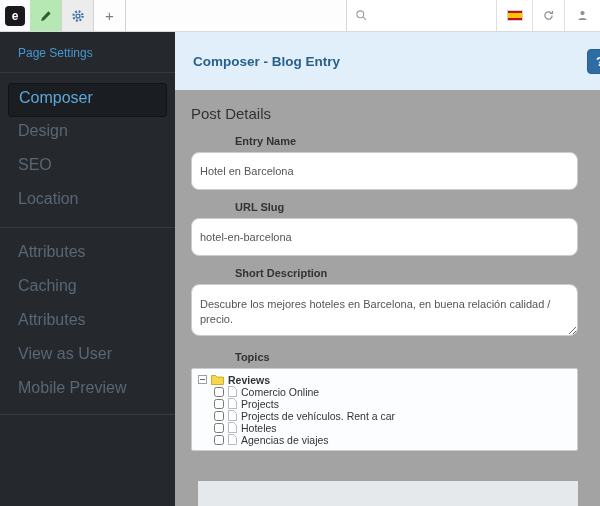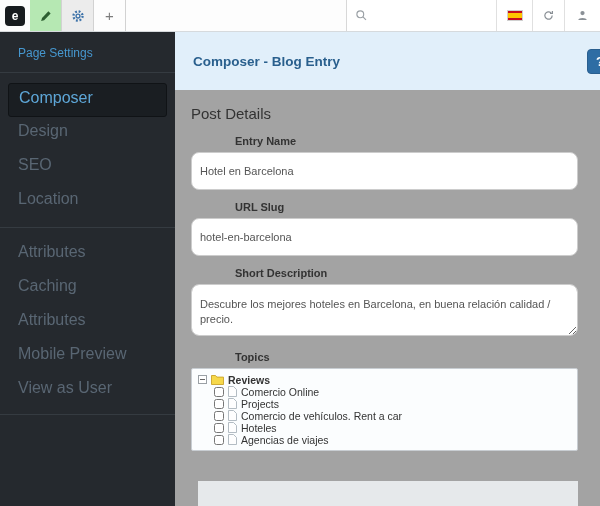--- a/index.html
+++ b/index.html
@@ -146,22 +146,22 @@
         <div class="nav-item">SEO</div>
         <div class="nav-item">Location</div>
       </div>
     <div class="sb-gap"></div>
     <div class="sb-divider"></div>
     <div>
 
     <div class="nav-item">Attributes</div>
         <div class="nav-item">Caching</div>
         <div class="nav-item">Attributes</div>
+        <div class="nav-item">View as User</div>
         <div class="nav-item">Mobile Preview</div>
-        <div class="nav-item">View as User</div>
       </div>
     <div class="sb-bottom-divider"></div>
   </div>
 
   <div class="main">
     <div class="page-header">
       <span class="page-title">Composer - Blog Entry</span>
       <button class="help-btn">?</button>
     </div>
 
@@ -216,21 +216,21 @@
               </span>
               <span class="tree-label">Projects</span>
             </div>
               <div class="tree-row child">
               <input type="checkbox" style="">
               <span class="ic">
                 <svg width="9" height="11" viewBox="0 0 9 11">
                   <path d="M0.5 0.5h5l3 3v7h-8z" fill="#fefefe" stroke="#aab4bc" stroke-width="0.9"></path>
                 </svg>
               </span>
-              <span class="tree-label">Comercio de vehículos. Rent a car</span>
+              <span class="tree-label">Projects de vehículos. Rent a car</span>
             </div>
               <div class="tree-row child">
               <input type="checkbox" style="">
               <span class="ic">
                 <svg width="9" height="11" viewBox="0 0 9 11">
                   <path d="M0.5 0.5h5l3 3v7h-8z" fill="#fefefe" stroke="#aab4bc" stroke-width="0.9"></path>
                 </svg>
               </span>
               <span class="tree-label">Hoteles</span>
             </div>

